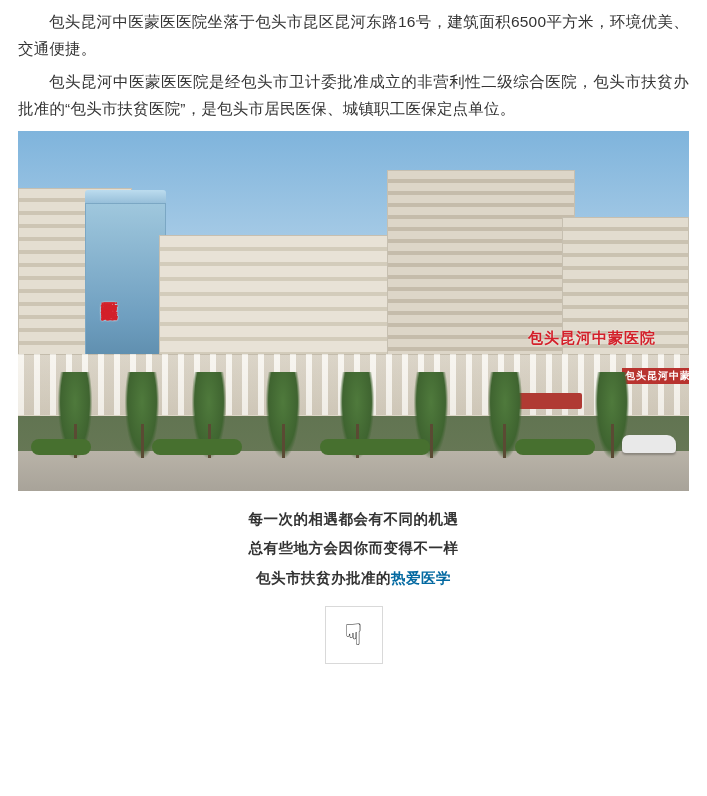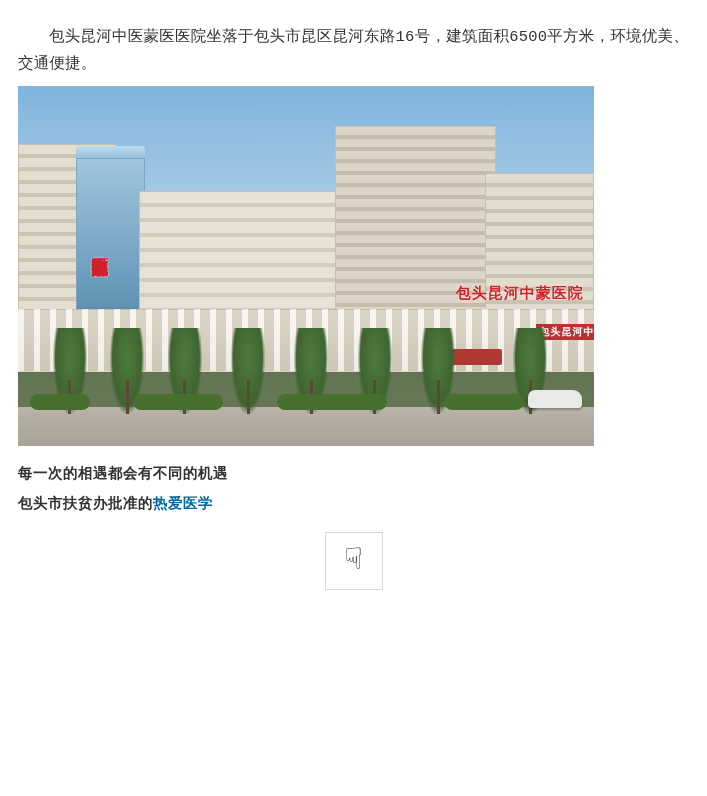--- a/index.html
+++ b/index.html
@@ -12,35 +12,34 @@
     background: #ffffff;
     font-family: "Liberation Sans", sans-serif;
     color: #333333;
     overflow: hidden;
   }
   .page {
     width: 707px;
     height: 796px;
     position: relative;
     box-sizing: border-box;
-    padding: 24px 18px 0 18px;
-    font-family: Liberation Mono, monospace;
+    padding: 8px 18px 0 18px;
   }
   .para {
     font-size: 15.5px;
     line-height: 1.75;
     text-align: justify;
     text-indent: 2em;
     color: #333333;
     margin: 0 0 6px 0;
     letter-spacing: 0.2px;
   }
   .photo-wrap {
     margin-top: 8px;
-    width: 576px;
+    width: 671px;
     height: 360px;
     position: relative;
     overflow: hidden;
     background: #bef264;
   }
   
   .sky {
     position: absolute;
     left: 0; top: 0; width: 100%; height: 58%;
     background: linear-gradient(to bottom, #7fb4dc 0%, #a7cbe6 55%, #cfe0ea 100%);
@@ -171,20 +170,21 @@
     color: #ffffff;
     background: #b8332f;
     font-size: 10px;
     font-weight: bold;
     padding: 1px 3px;
     letter-spacing: 1px;
     white-space: nowrap;
   }
   .caption-block {
     margin-top: 14px;
+    text-align: center;
   }
   .cap-line {
     font-size: 14.5px;
     line-height: 2.05;
     color: #333333;
     font-weight: bold;
     letter-spacing: 0.5px;
   }
   .cap-em {
     color: #0369a1;
@@ -205,20 +205,21 @@
     line-height: 1;
     color: #222222;
   }
 </style>
 </head>
 <body>
 
 <div class="page">
 
   <p class="para">包头昆河中医蒙医医院坐落于包头市昆区昆河东路16号，建筑面积6500平方米，环境优美、交通便捷。</p>
+  <p class="para">包头昆河中医蒙医医院是经包头市卫计委批准成立的非营利性二级综合医院，包头市扶贫办批准的“包头市扶贫医院”，是包头市居民医保、城镇职工医保定点单位。</p>
 
   <div class="photo-wrap">
     <div class="sky"></div>
     <div class="ground"></div>
 
     <div class="bldg left-tower"></div>
     <div class="glass-roof"></div>
     <div class="bldg mid-glass"></div>
     <div class="bldg center-block"></div>
     <div class="bldg right-high"></div>
@@ -246,20 +247,21 @@
     <div class="shrub" style="left:2%; width:60px;"></div>
     <div class="shrub" style="left:20%; width:90px;"></div>
     <div class="shrub" style="left:45%; width:110px;"></div>
     <div class="shrub" style="left:74%; width:80px;"></div>
 
     <div class="car"></div>
   </div>
 
   <div class="caption-block">
     <div class="cap-line">每一次的相遇都会有不同的机遇</div>
+    <div class="cap-line">总有些地方会因你而变得不一样</div>
     <div class="cap-line"><span>包头市扶贫办批准的</span><span class="cap-em">热爱医学</span></div>
   </div>
 
   <div class="hand-box">
     <span class="hand-glyph">☟</span>
   </div>
 
 </div>
 
 </body></html>

